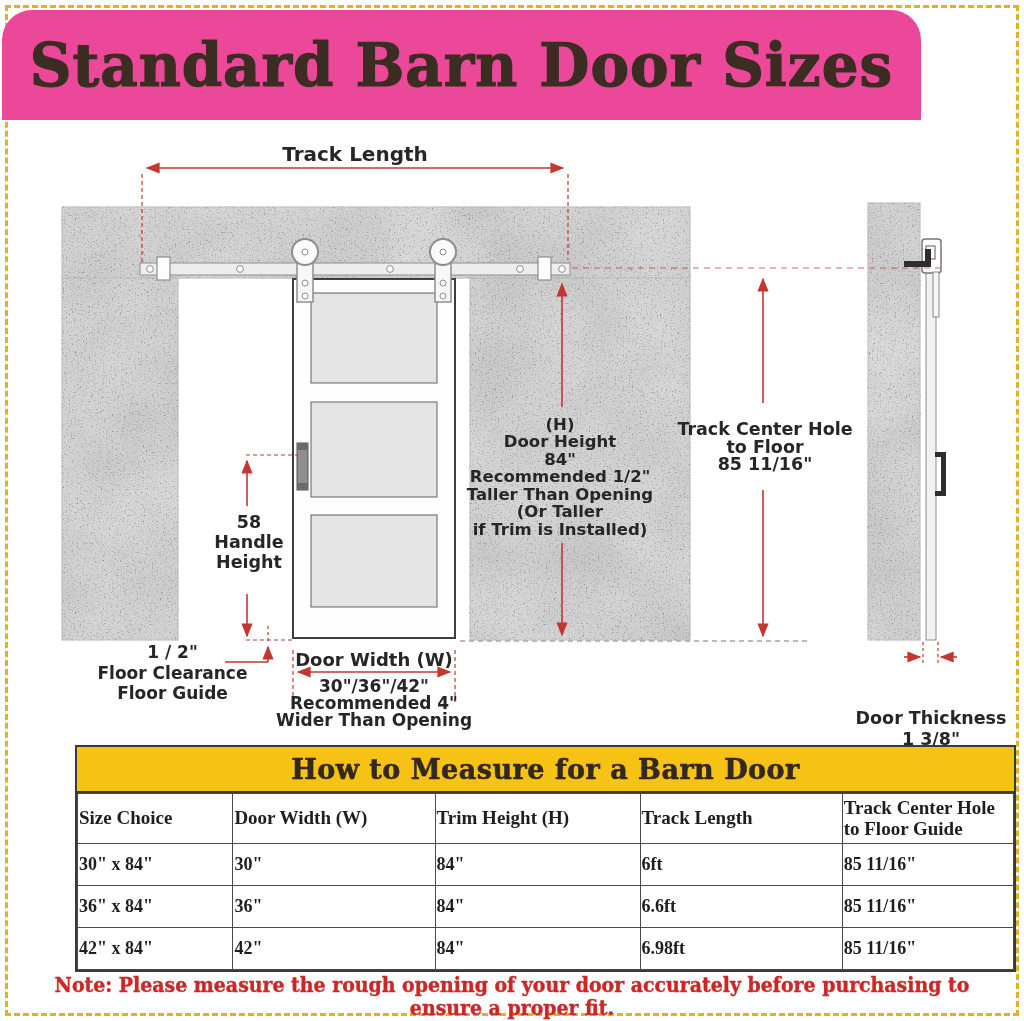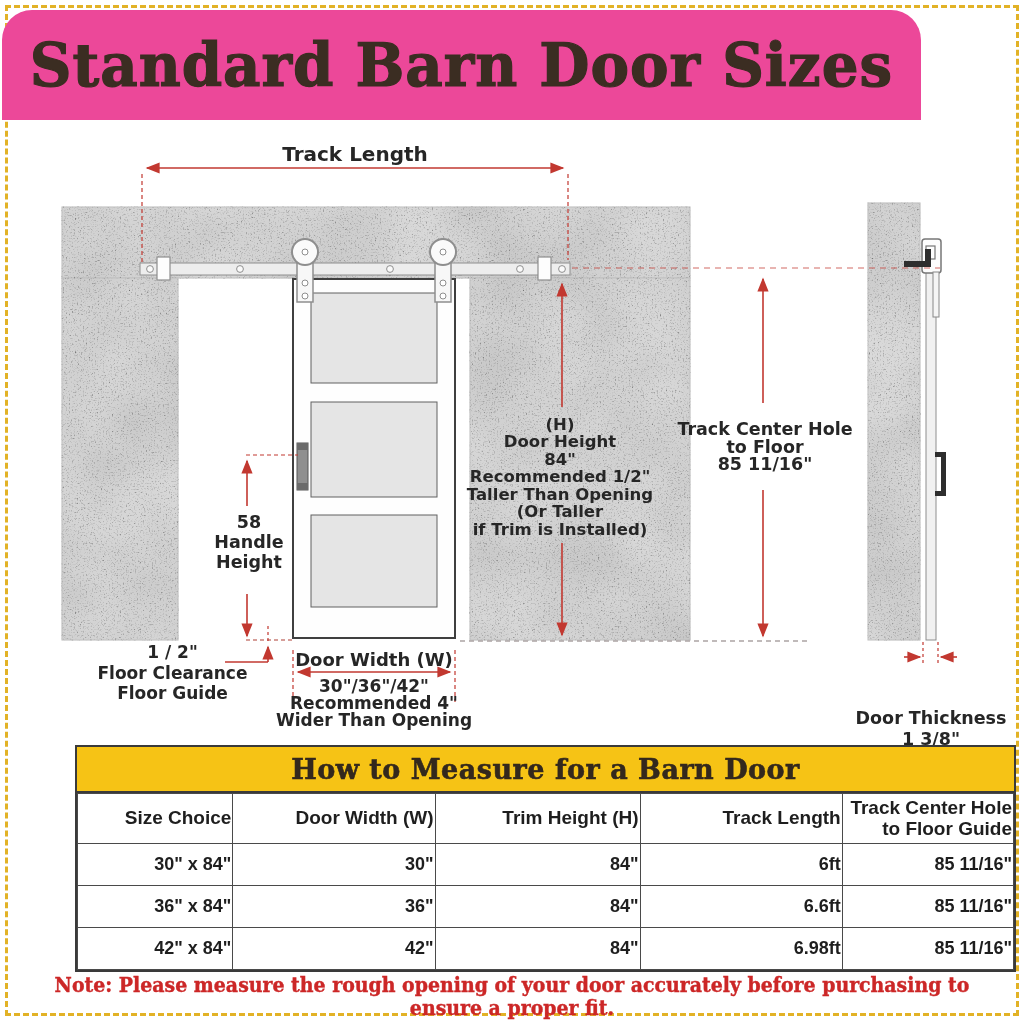--- a/index.html
+++ b/index.html
@@ -40,22 +40,22 @@
     border:2px solid #3A3A3A;background:#fff;margin-left:32px;
   }
   .table-title{
     height:44px;background:#F6C315;border-bottom:2px solid #3A3A3A;
     display:flex;align-items:center;justify-content:center;
     font-family:"DejaVu Serif",serif;font-weight:bold;font-size:27px;
     color:#33281D;-webkit-text-stroke:0.6px #33281D;letter-spacing:0.5px;
   }
   table.grid{width:100%;border-collapse:collapse;table-layout:fixed;}
   table.grid th, table.grid td{
-    border:1.4px solid #4A4A4A;text-align:right;vertical-align:middle;
-    font-family:Liberation Sans, sans-serif;font-weight:bold;color:#1E1E1E;
+    border:1.4px solid #4A4A4A;text-align:left;vertical-align:middle;
+    font-family:Liberation Serif, serif;font-weight:bold;color:#1E1E1E;
   }
   table.grid th{height:47px;font-size:19px;white-space:pre-line;line-height:1.08;}
   table.grid td{height:39px;font-size:18px;}
   .note{
     position:absolute;left:28px;top:974px;width:968px;z-index:2;
     text-align:center;color:#CC2727;font-family:"DejaVu Serif",serif;
     font-weight:bold;font-size:19.5px;-webkit-text-stroke:0.4px #CC2727;
     transform:scaleX(0.97);
   }
 </style>

